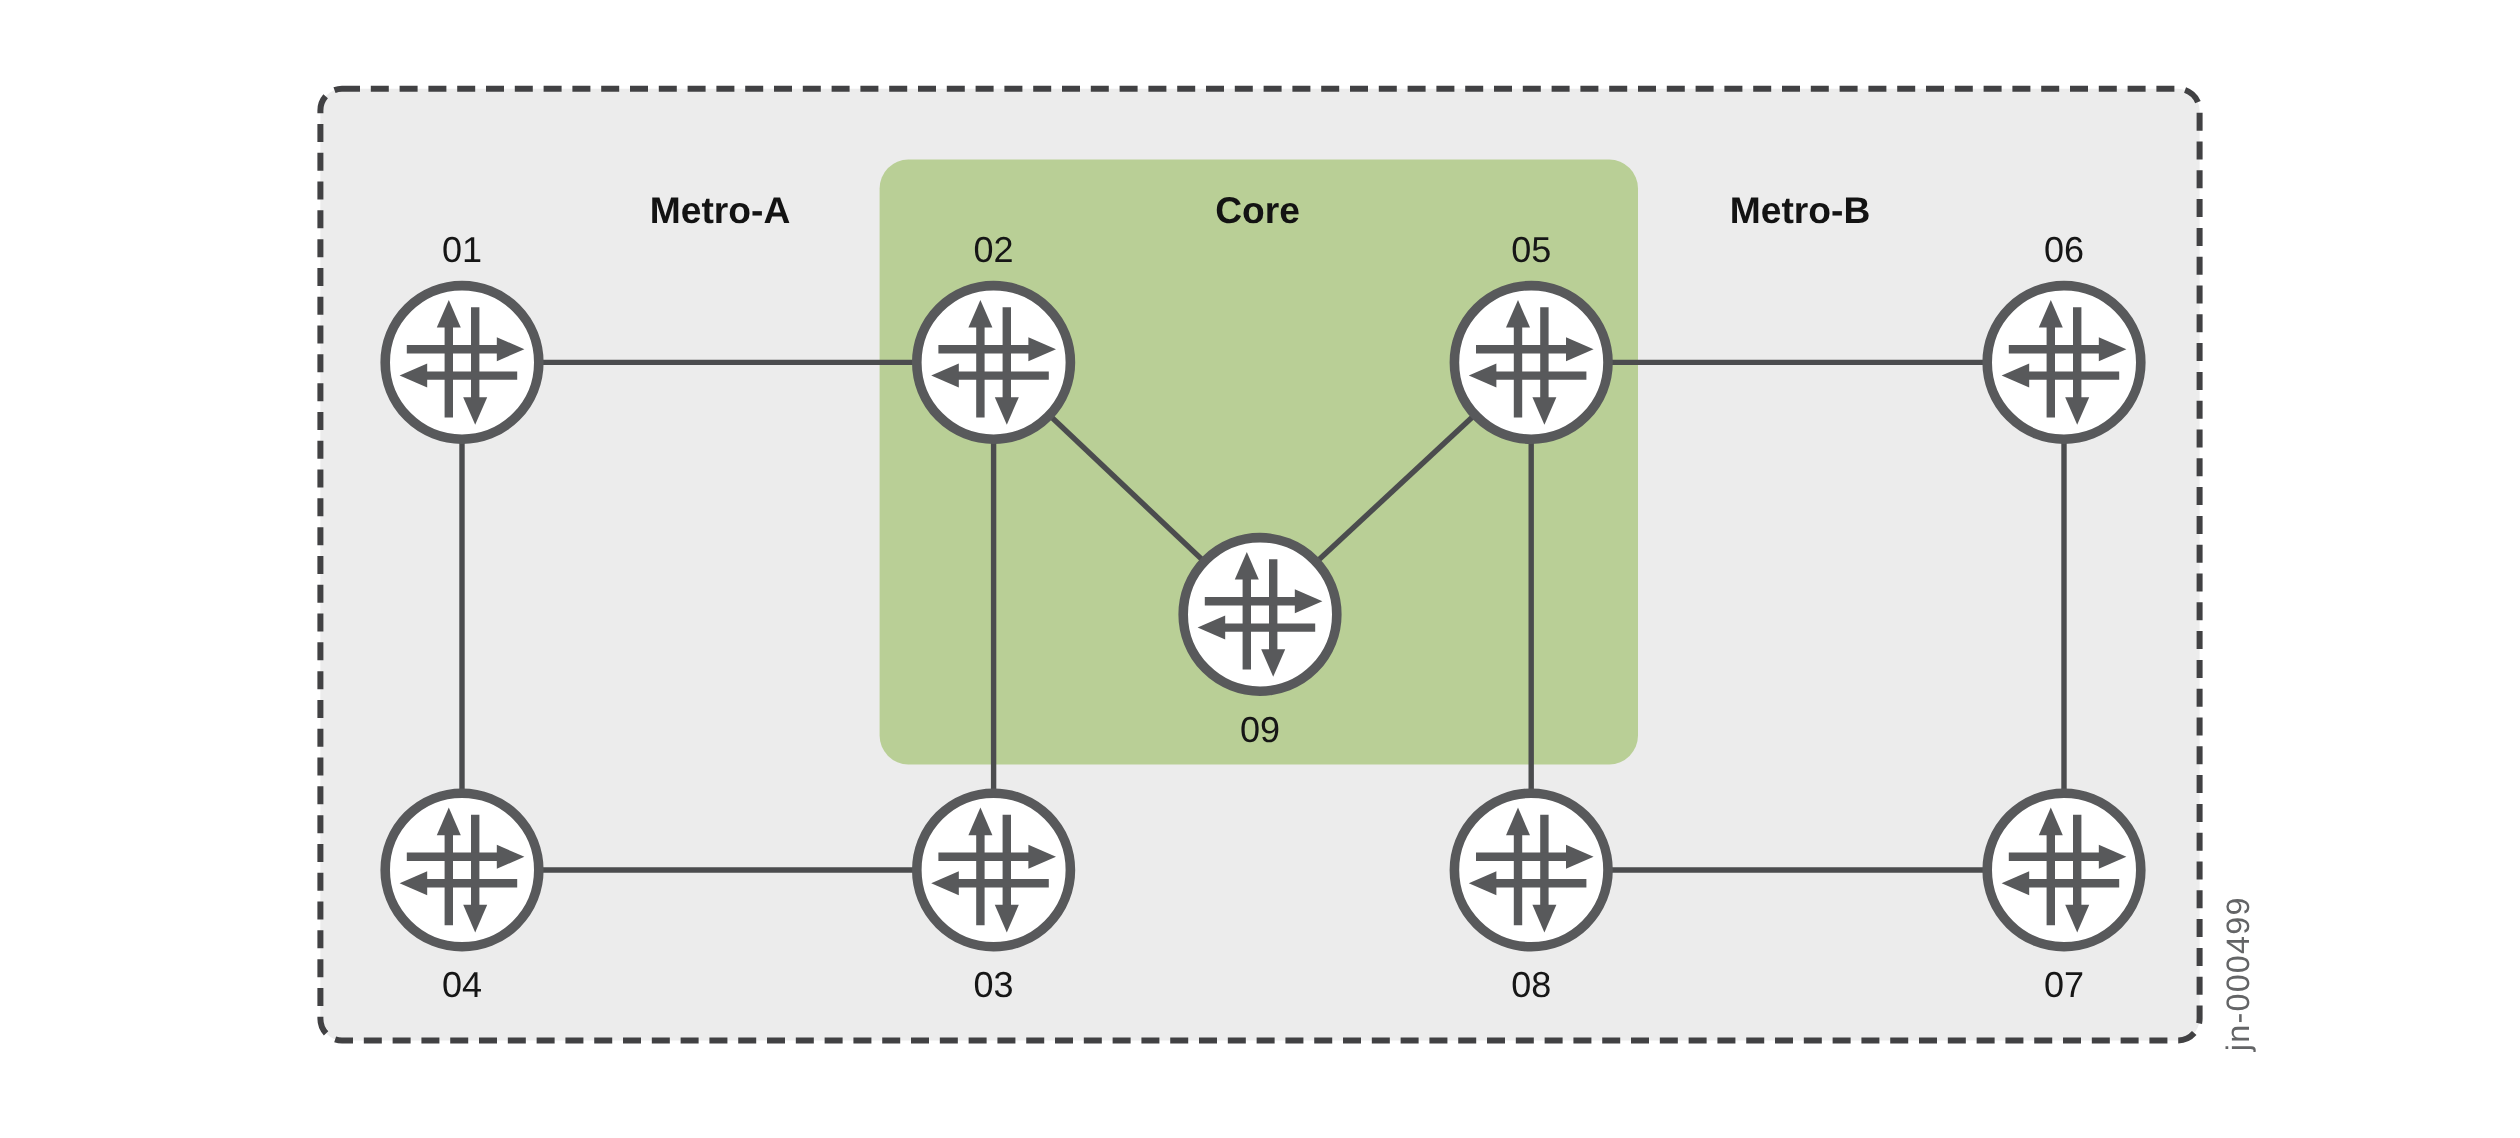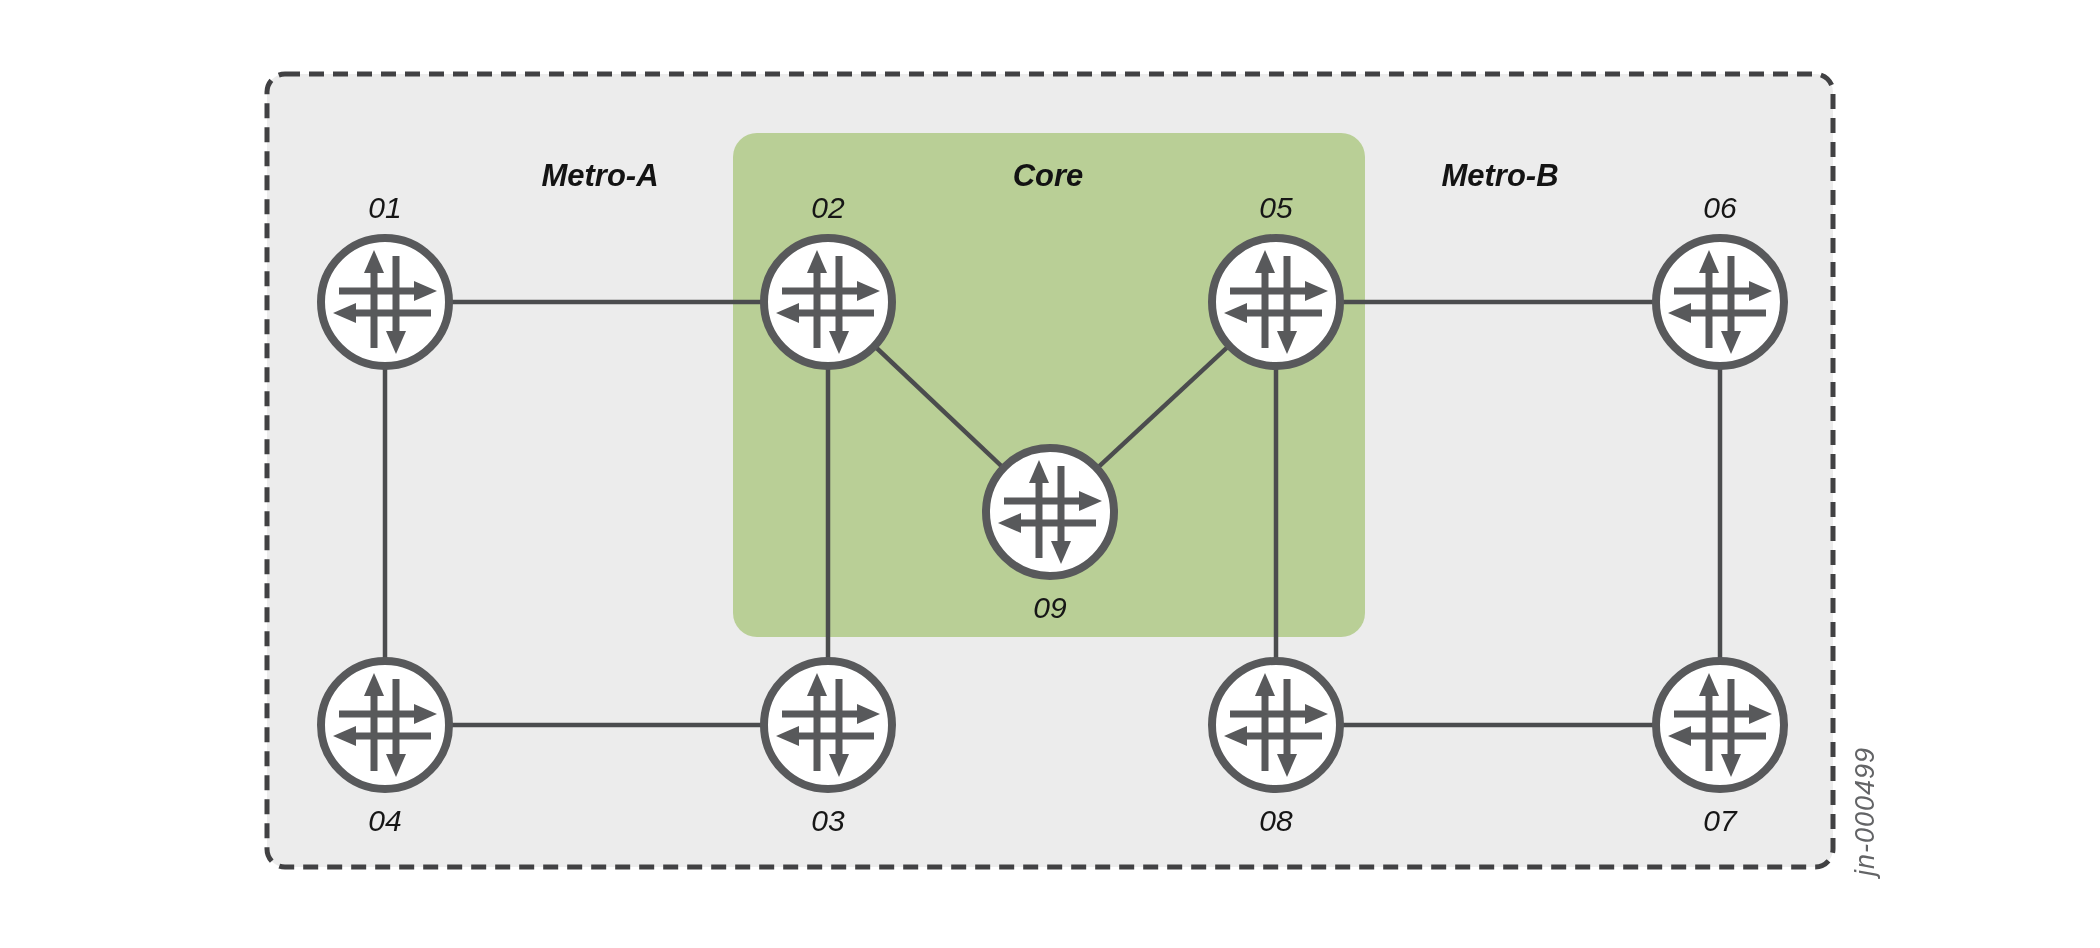--- a/index.html
+++ b/index.html
@@ -8,21 +8,20 @@
     background: #ffffff;
     width: 2100px;
     height: 948px;
     overflow: hidden;
     font-family: "Liberation Sans", sans-serif;
   }
   #stage {
     position: relative;
     width: 2100px;
     height: 947px;
-    font-style: italic;
   }
   svg { display: block; }
   .region-label {
     font-family: "Liberation Sans", sans-serif;
     font-size: 31px;
     font-weight: 700;
     fill: #131313;
   }
   .node-label {
     font-family: "Liberation Sans", sans-serif;

